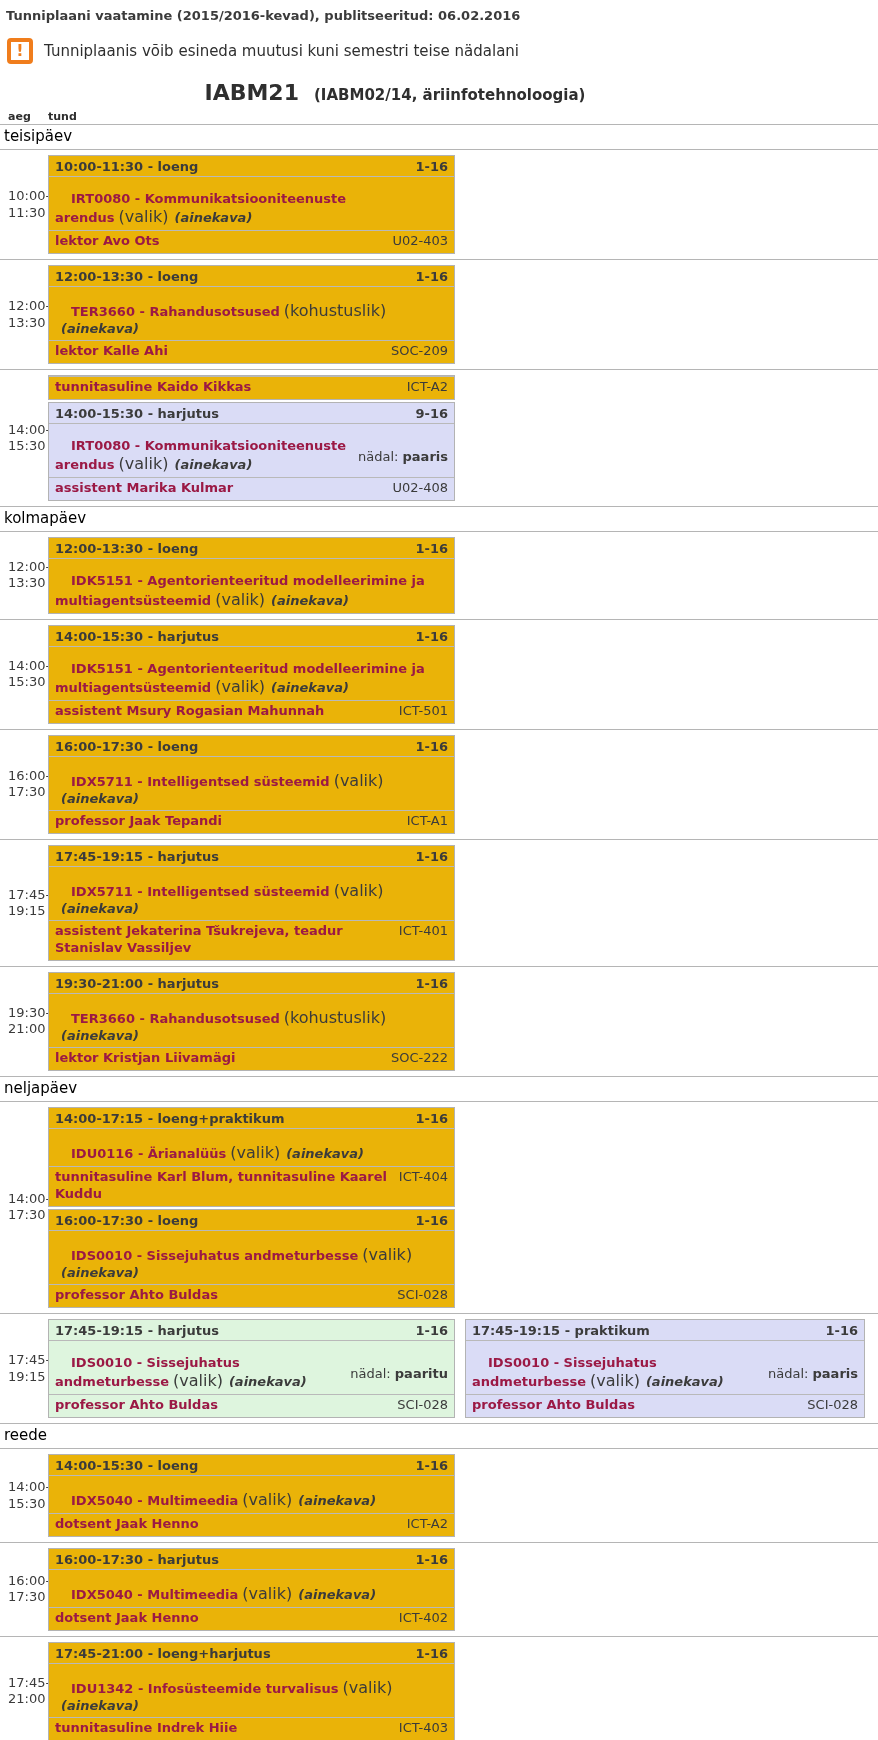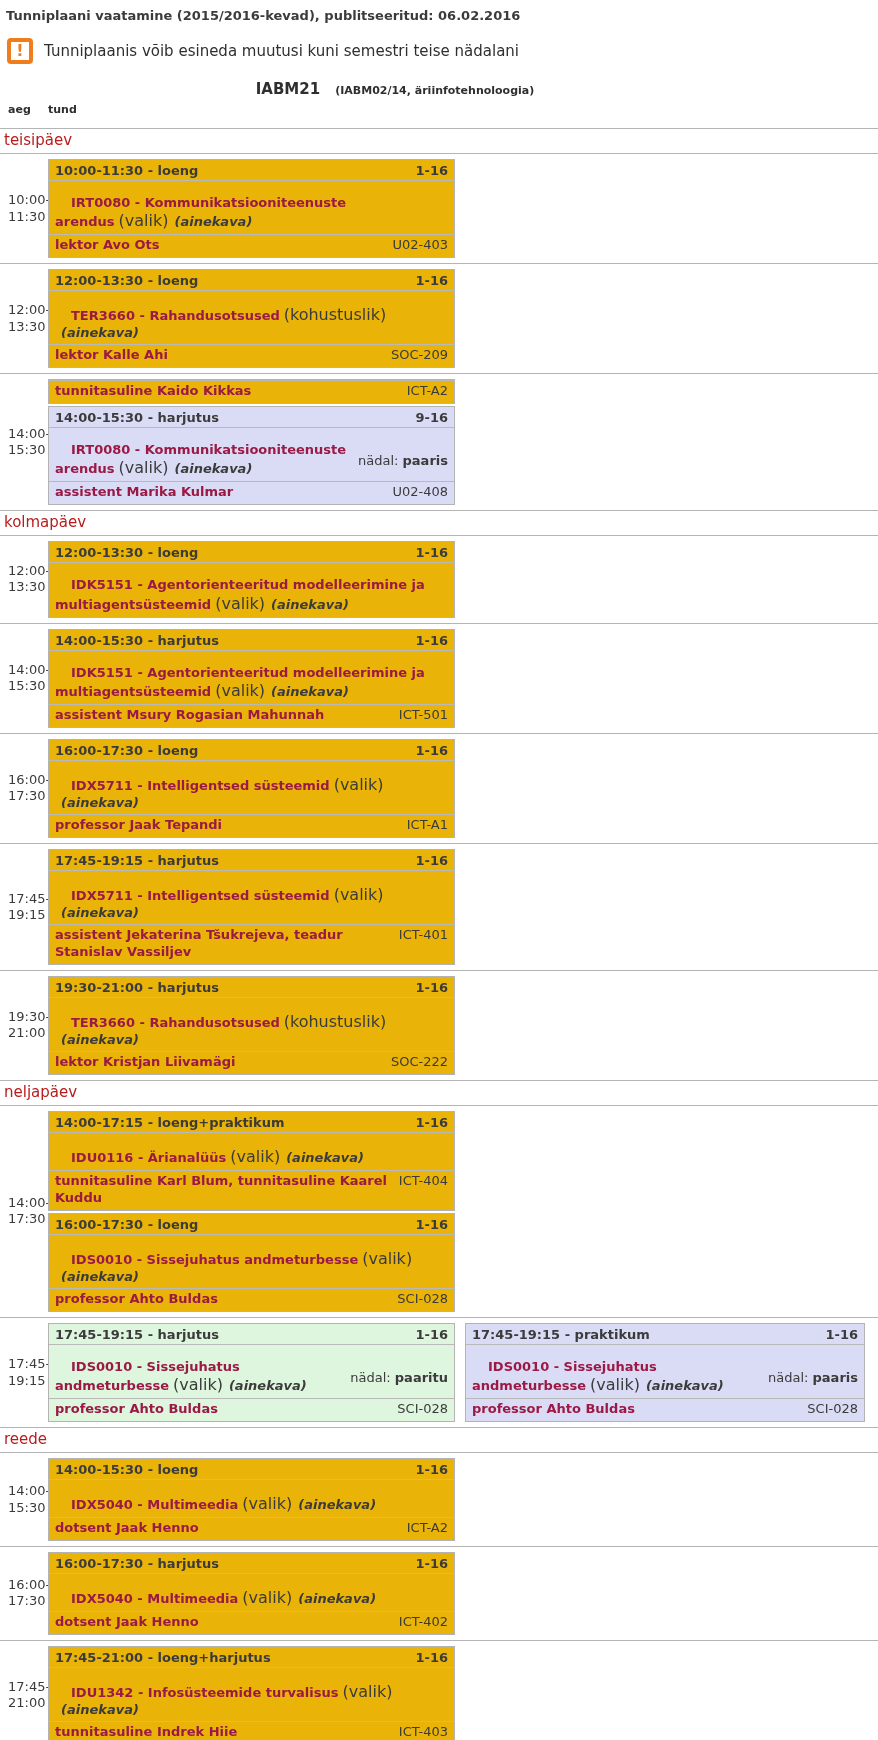--- a/index.html
+++ b/index.html
@@ -32,36 +32,36 @@
     flex:0 0 auto;
     background:#fff;
   }
   .warn-text { font-size:15px; color:#2f2f2f; }
   .group-header {
     width:790px;
     text-align:center;
     margin-top:16px;
     white-space:nowrap;
   }
-  .group-code { font-size:15px; font-weight:bold; color:#2f2f2f; }
-  .group-sub  { font-size:11px; font-weight:bold; margin-left:15px; color:#2f2f2f;text-align:center; }
+  .group-code { font-size:22px; font-weight:bold; color:#2f2f2f; }
+  .group-sub  { font-size:15px; font-weight:bold; margin-left:15px; color:#2f2f2f;text-align:center; }
   .cols-header {
     display:flex;
     font-size:11px;
     font-weight:bold;
-    padding:5px 0 12px 0;
+    padding:5px 0 1px 0;
     border-bottom:1px solid #b5b5b5;
     color:#2f2f2f;
   }
   .col-aeg  { width:40px; padding-left:8px; box-sizing:border-box; }
   .col-tund { padding-left:8px; }
 
   .day-name {
     font-size:15px;
-    color:#b91c1c;
+    color:#000000;
     padding:2px 0 4px 4px;
     border-bottom:1px solid #b5b5b5;
   }
   .row {
     display:flex;
     align-items:center;
     border-bottom:1px solid #b5b5b5;
     padding:5px 0;
   }
   .aeg {

